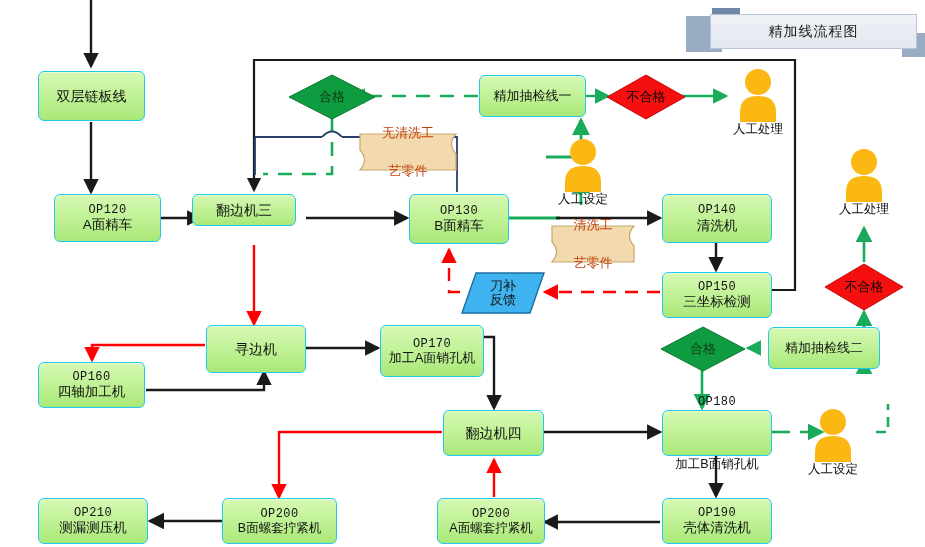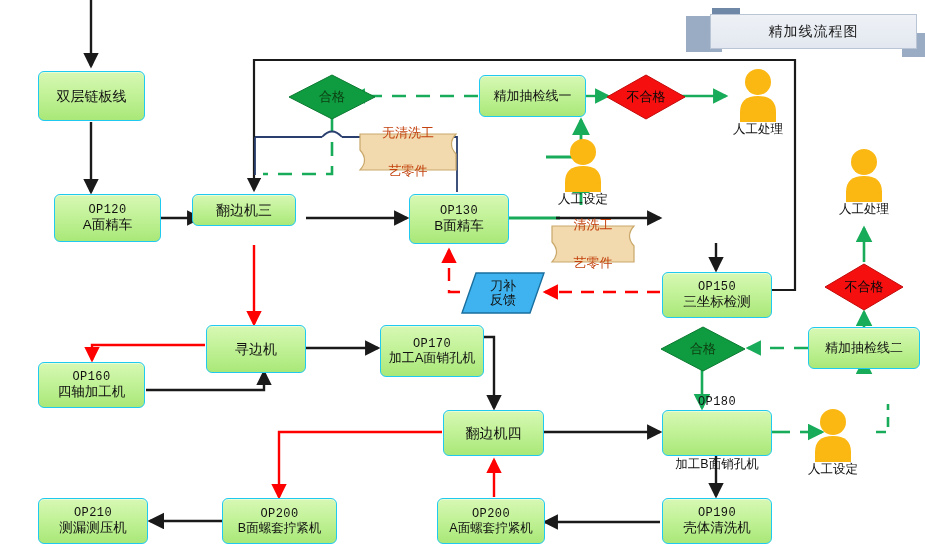--- a/index.html
+++ b/index.html
@@ -273,31 +273,35 @@
 
   <div class="node proc" style="left:192px; top:194px; width:104px; height:32px;">
     <span class="single">翻边机三</span>
   </div>
 
   <div class="node proc" style="left:409px; top:194px; width:100px; height:50px; flex-direction:column;">
     <span class="l1">OP130</span>
     <span class="l2">B面精车</span>
   </div>
 
+  <div class="node proc" style="left:662px; top:194px; width:110px; height:49px; flex-direction:column;">
+    <span class="l1">OP140</span>
+    <span class="l2">清洗机</span>
+  </div>
 
   <div class="node proc" style="left:662px; top:272px; width:110px; height:46px; flex-direction:column;">
     <span class="l1">OP150</span>
     <span class="l2">三坐标检测</span>
   </div>
 
   <div class="node proc" style="left:479px; top:75px;  width:107px; height:42px;">
     <span class="single" style="font-size:13px;">精加抽检线一</span>
   </div>
 
-  <div class="node proc" style="left:808px; top:327px; width:112px; height:42px;">
+  <div class="node proc" style="left:768px; top:327px; width:112px; height:42px;">
     <span class="single" style="font-size:13px;">精加抽检线二</span>
   </div>
 
   <div class="node proc" style="left:206px; top:325px; width:100px; height:48px;">
     <span class="single">寻边机</span>
   </div>
 
   <div class="node proc" style="left:38px;  top:362px; width:107px; height:46px; flex-direction:column;">
     <span class="l1">OP160</span>
     <span class="l2">四轴加工机</span>

